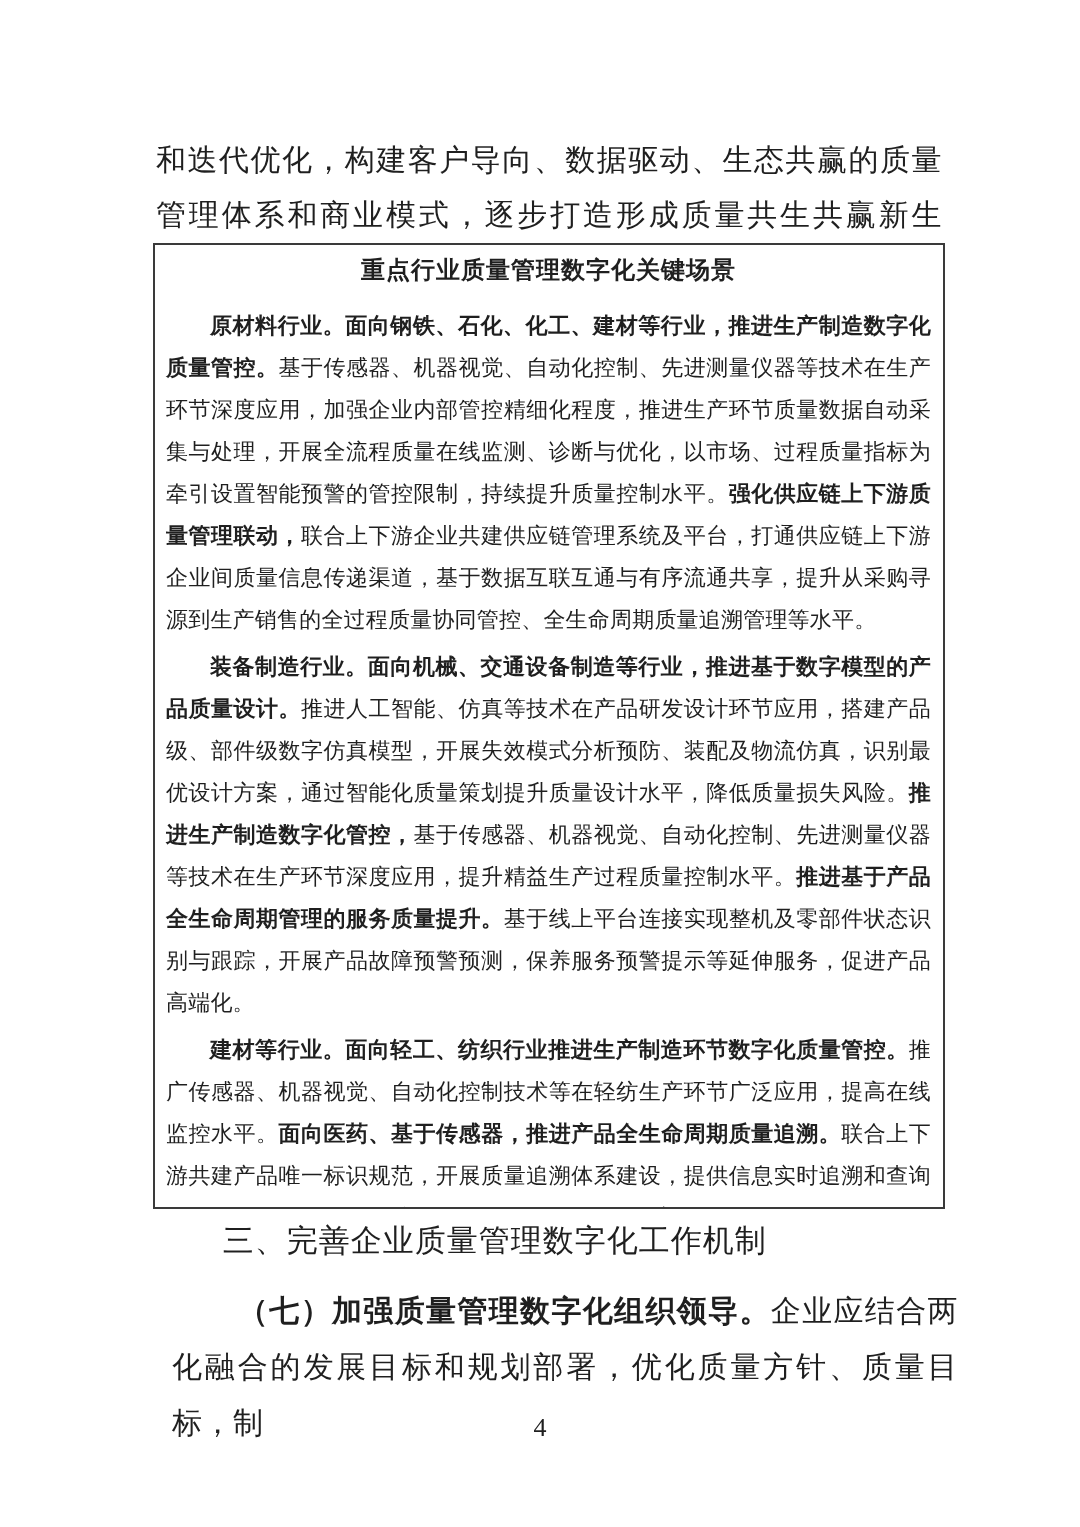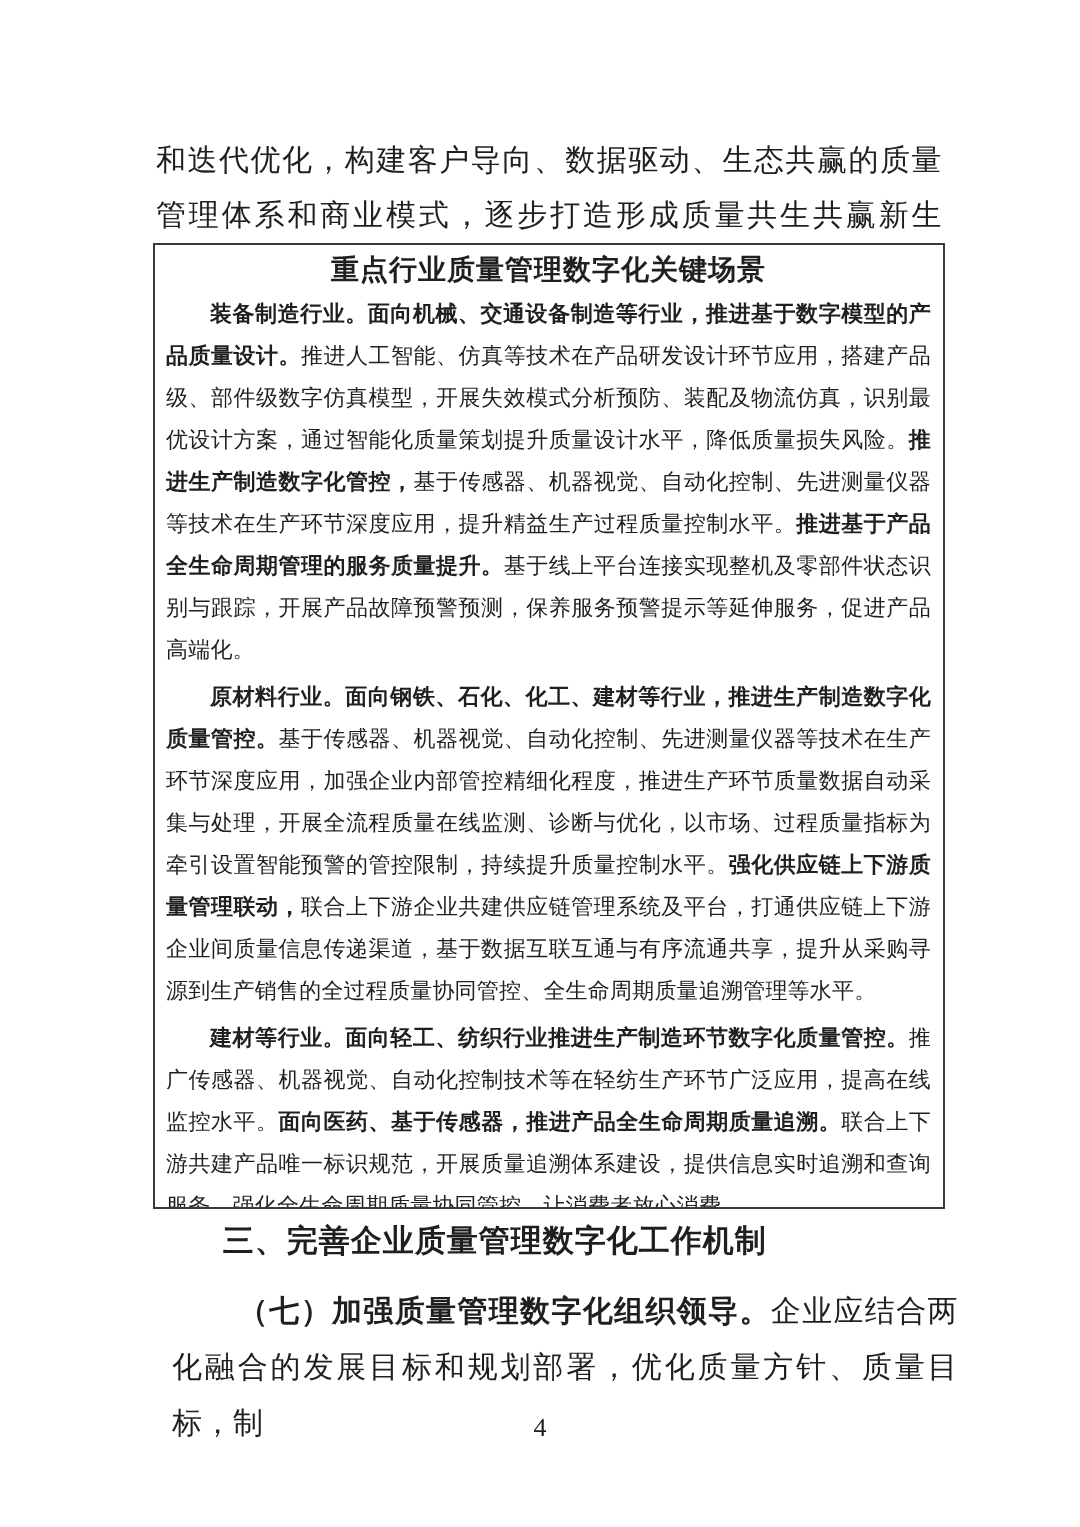--- a/index.html
+++ b/index.html
@@ -32,21 +32,21 @@
     box-sizing: border-box;
     border: 2px solid #3a3a3a;
     padding: 2px 12px 0 11px;
     overflow: hidden;
     background: #ffffff;
   }
   .box-title {
     margin: 0;
     font-family: "Liberation Sans", "DejaVu Sans", sans-serif;
     font-weight: 700;
-    font-size: 28px;
+    font-size: 24px;
     line-height: 46px;
     text-align: center;
     letter-spacing: 1px;
   }
   .box-para {
     margin: 0;
     font-size: 22px;
     line-height: 42px;
     text-align: justify;
     text-indent: 2em;
@@ -58,21 +58,21 @@
     font-family: "Liberation Sans", "DejaVu Sans", sans-serif;
     font-weight: 700;
   }
   .section-heading {
     position: absolute;
     left: 156px;
     top: 1213px;
     width: 786px;
     margin: 0;
     font-family: "Liberation Sans", "DejaVu Sans", sans-serif;
-    font-weight: 700;
+    font-weight: 400;
     font-size: 31px;
     line-height: 55px;
     text-indent: 2.15em;
     letter-spacing: 1px;
   }
   .sub-para {
     position: absolute;
     left: 156px;
     top: 1267px;
     width: 786px;
@@ -96,22 +96,22 @@
 </style>
 </head>
 <body>
 
 <div class="page">
 
   <p class="intro">和迭代优化，构建客户导向、数据驱动、生态共赢的质量管理体系和商业模式，逐步打造形成质量共生共赢新生态。</p>
 
   <div class="scene-box">
     <div class="box-title">重点行业质量管理数字化关键场景</div>
+    <p class="box-para first"><b>原材料行业。面向钢铁、石化、化工、建材等行业，推进生产制造数字化质量管控。</b><span>基于传感器、机器视觉、自动化控制、先进测量仪器等技术在生产环节深度应用，加强企业内部管控精细化程度，推进生产环节质量数据自动采集与处理，开展全流程质量在线监测、诊断与优化，以市场、过程质量指标为牵引设置智能预警的管控限制，持续提升质量控制水平。</span><b>强化供应链上下游质量管理联动，</b><span>联合上下游企业共建供应链管理系统及平台，打通供应链上下游企业间质量信息传递渠道，基于数据互联互通与有序流通共享，提升从采购寻源到生产销售的全过程质量协同管控、全生命周期质量追溯管理等水平。</span></p>
     <p class="box-para"><b>装备制造行业。面向机械、交通设备制造等行业，推进基于数字模型的产品质量设计。</b><span>推进人工智能、仿真等技术在产品研发设计环节应用，搭建产品级、部件级数字仿真模型，开展失效模式分析预防、装配及物流仿真，识别最优设计方案，通过智能化质量策划提升质量设计水平，降低质量损失风险。</span><b>推进生产制造数字化管控，</b><span>基于传感器、机器视觉、自动化控制、先进测量仪器等技术在生产环节深度应用，提升精益生产过程质量控制水平。</span><b>推进基于产品全生命周期管理的服务质量提升。</b><span>基于线上平台连接实现整机及零部件状态识别与跟踪，开展产品故障预警预测，保养服务预警提示等延伸服务，促进产品高端化。</span></p>
-    <p class="box-para first"><b>原材料行业。面向钢铁、石化、化工、建材等行业，推进生产制造数字化质量管控。</b><span>基于传感器、机器视觉、自动化控制、先进测量仪器等技术在生产环节深度应用，加强企业内部管控精细化程度，推进生产环节质量数据自动采集与处理，开展全流程质量在线监测、诊断与优化，以市场、过程质量指标为牵引设置智能预警的管控限制，持续提升质量控制水平。</span><b>强化供应链上下游质量管理联动，</b><span>联合上下游企业共建供应链管理系统及平台，打通供应链上下游企业间质量信息传递渠道，基于数据互联互通与有序流通共享，提升从采购寻源到生产销售的全过程质量协同管控、全生命周期质量追溯管理等水平。</span></p>
     <p class="box-para"><b>建材等行业。面向轻工、纺织行业推进生产制造环节数字化质量管控。</b><span>推广传感器、机器视觉、自动化控制技术等在轻纺生产环节广泛应用，提高在线监控水平。</span><b>面向医药、基于传感器，推进产品全生命周期质量追溯。</b><span>联合上下游共建产品唯一标识规范，开展质量追溯体系建设，提供信息实时追溯和查询服务，强化全生命周期质量协同管控，让消费者放心消费。</span></p>
   </div>
 
   <h2 class="section-heading">三、完善企业质量管理数字化工作机制</h2>
 
   <p class="sub-para"><b>（七）加强质量管理数字化组织领导。</b><span>企业应结合两化融合的发展目标和规划部署，优化质量方针、质量目标，制</span></p>
 
   <div class="page-number">4</div>
 
 </div>

